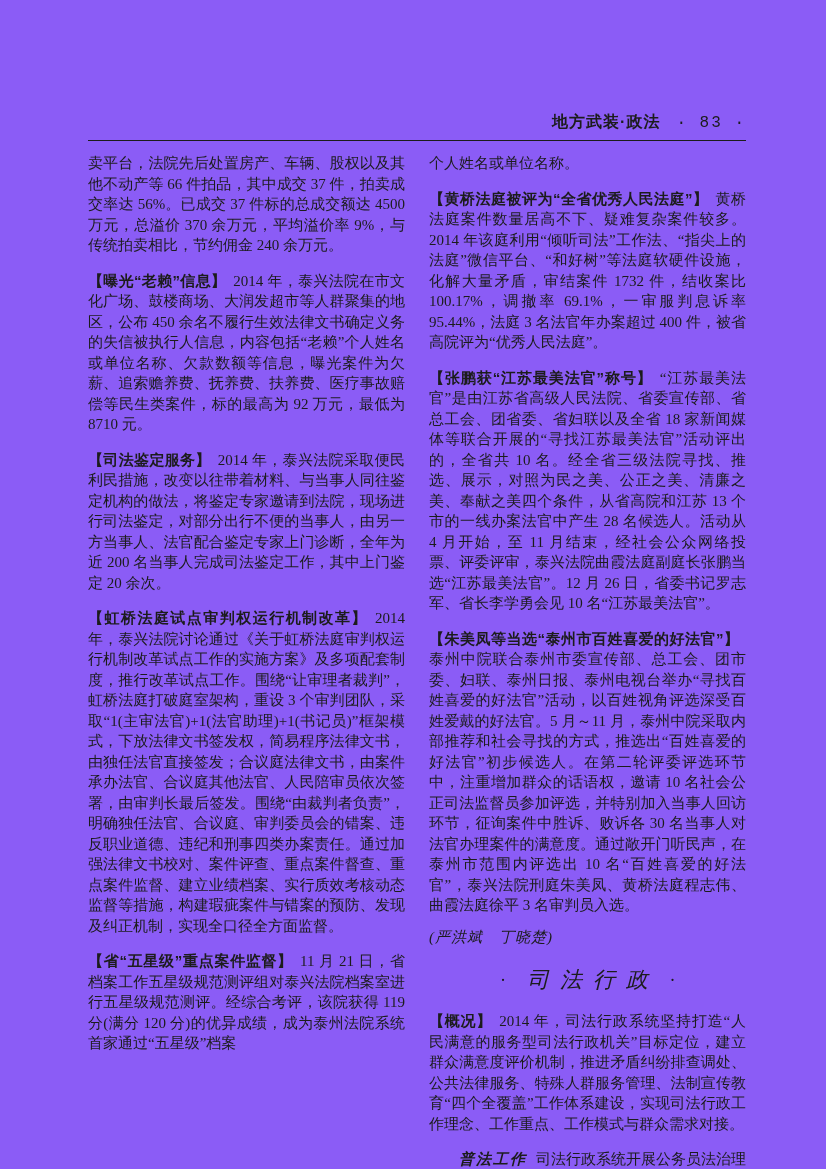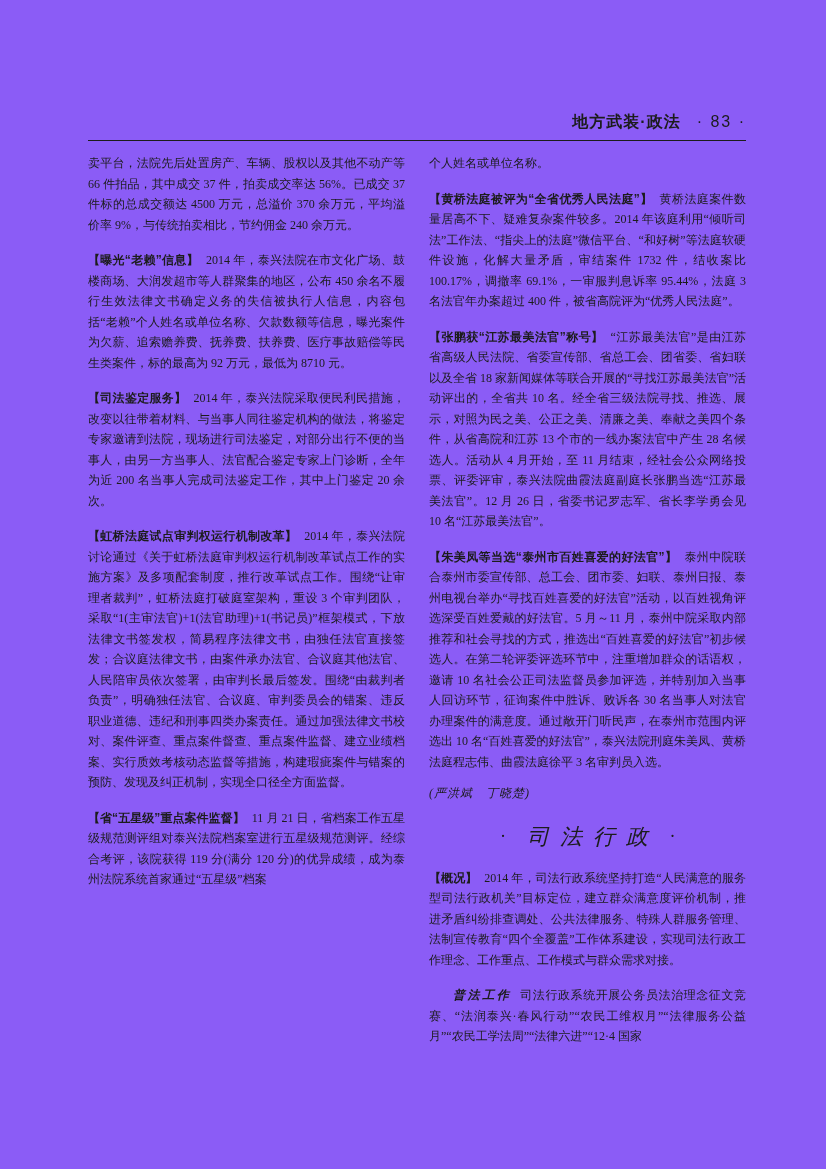--- a/index.html
+++ b/index.html
@@ -30,34 +30,34 @@
     padding-bottom: 7px;
     border-bottom: 1.6px solid #1c1c1c;
     font-size: 16px;
   }
   .header-section {
     font-family: "Liberation Sans", sans-serif;
     font-weight: 700;
     letter-spacing: 1px;
   }
   .header-pageno {
-    font-family: Liberation Sans, sans-serif;
+    font-family: Liberation Mono, monospace;
     letter-spacing: 2px;
   }
   .columns {
     display: flex;
     gap: 24px;
     margin-top: 12px;
   }
   .col {
     width: 317px;
   }
   .col p {
     margin: 0 0 15px 0;
-    font-size: 12px;
+    font-size: 15px;
     line-height: 20.5px;
     text-align: justify;
   }
   .head {
     font-family: "Liberation Sans", sans-serif;
     font-weight: 700;
     margin-right: 7px;
   }
   .byline {
     text-align: left;

